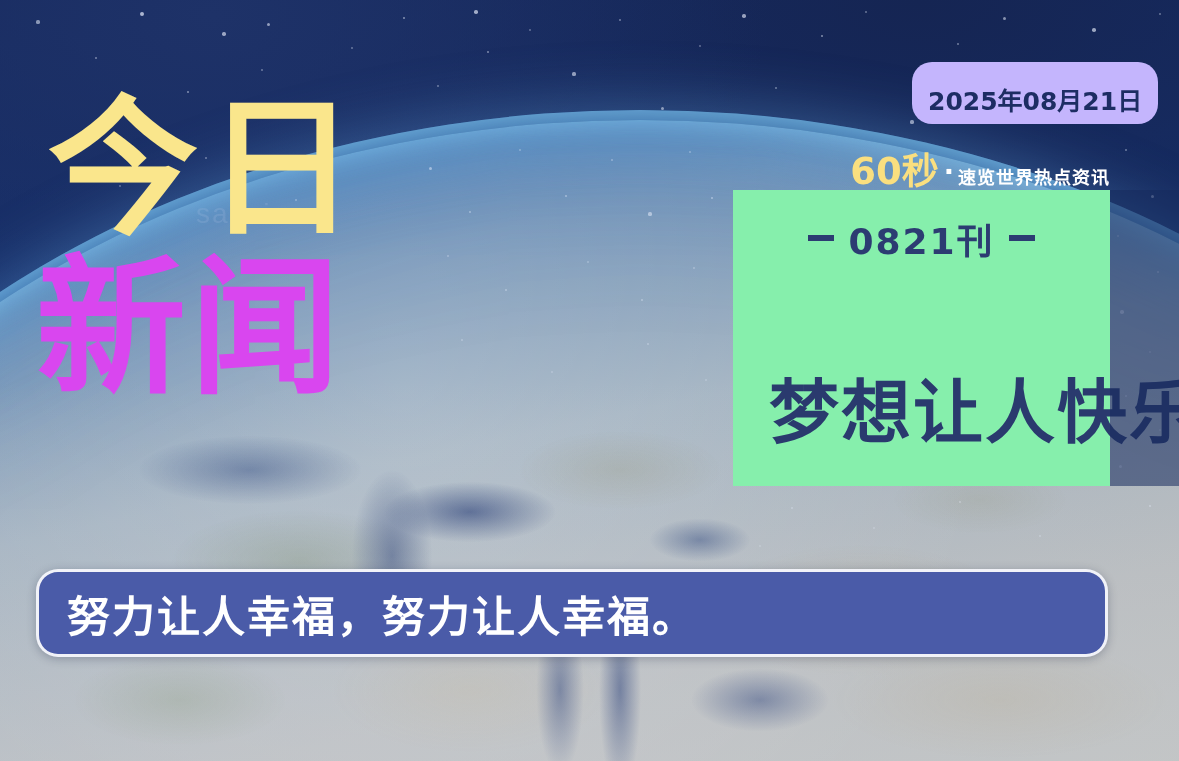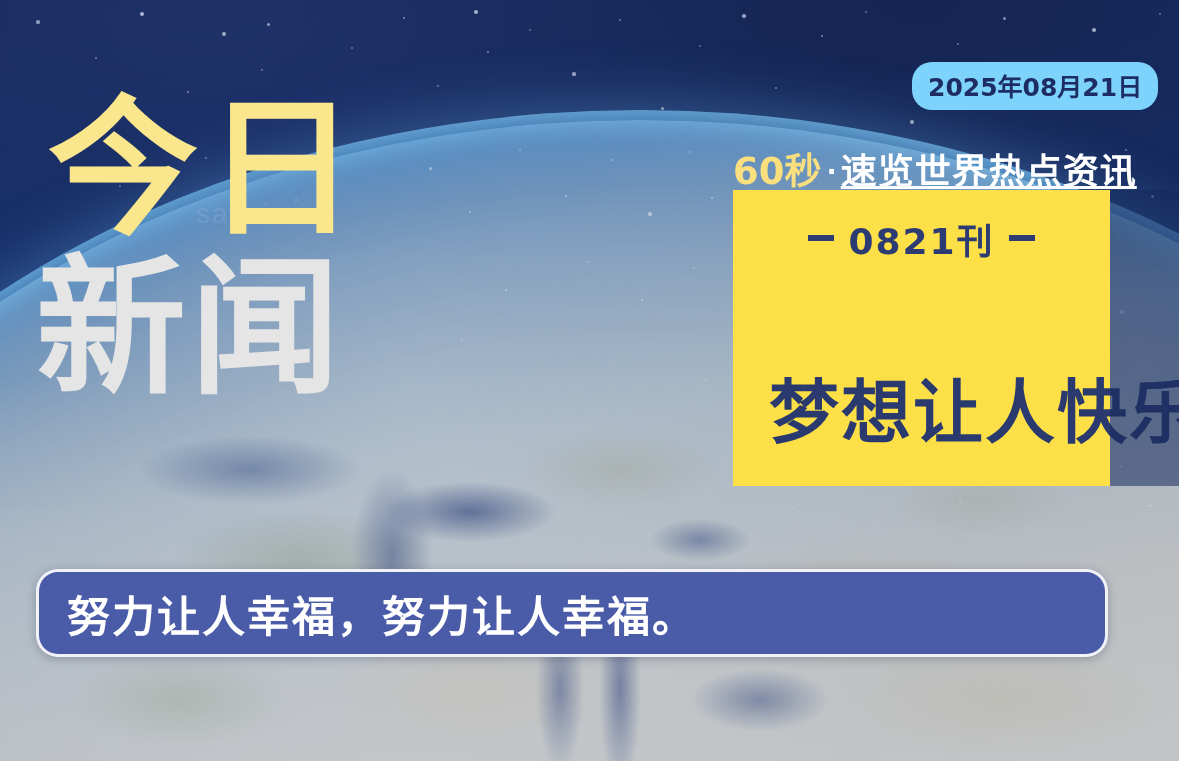--- a/index.html
+++ b/index.html
@@ -136,33 +136,33 @@
     font-weight: 700;
     font-size: 150px;
     line-height: 0.98;
     letter-spacing: 8px;
     white-space: nowrap;
   }
   .brand-top {
     color: #fae68c;
   }
   .brand-bottom {
-    color: #e5e5e5;
+    color: #d946ef;
     margin-top: 12px;
     margin-left: -12px;
     letter-spacing: 4px;
   }
 
   
   .date-pill {
     position: absolute;
     left: 912px;
     top: 62px;
-    padding: 5px 16px 7px;
-    background: #7dd3fc;
+    padding: 19px 16px 7px;
+    background: #c4b5fd;
     border-radius: 20px;
     color: #1d2d63;
     font-size: 25px;
     font-weight: 700;
     letter-spacing: 0px;
     white-space: nowrap;
     font-family: "DejaVu Sans", "Liberation Sans", sans-serif;
   }
 
   
@@ -183,33 +183,32 @@
   }
   .tagline-dot {
     color: #ffffff;
     font-size: 27px;
     margin: 0 4px 0 5px;
     position: relative;
     top: -3px;
   }
   .tagline-text {
     color: #ffffff;
-    font-size: 36px;
+    font-size: 18px;
     letter-spacing: 1px;
-    text-decoration: underline;
   }
 
   
   .info-card {
     position: absolute;
     left: 733px;
     top: 190px;
     width: 377px;
     height: 296px;
-    background: #fde047;
+    background: #86efac;
   }
   .card-inner {
     position: absolute;
     inset: 0;
     display: flex;
     flex-direction: column;
     align-items: center;
   }
   .issue-row {
     margin-top: 22px;

